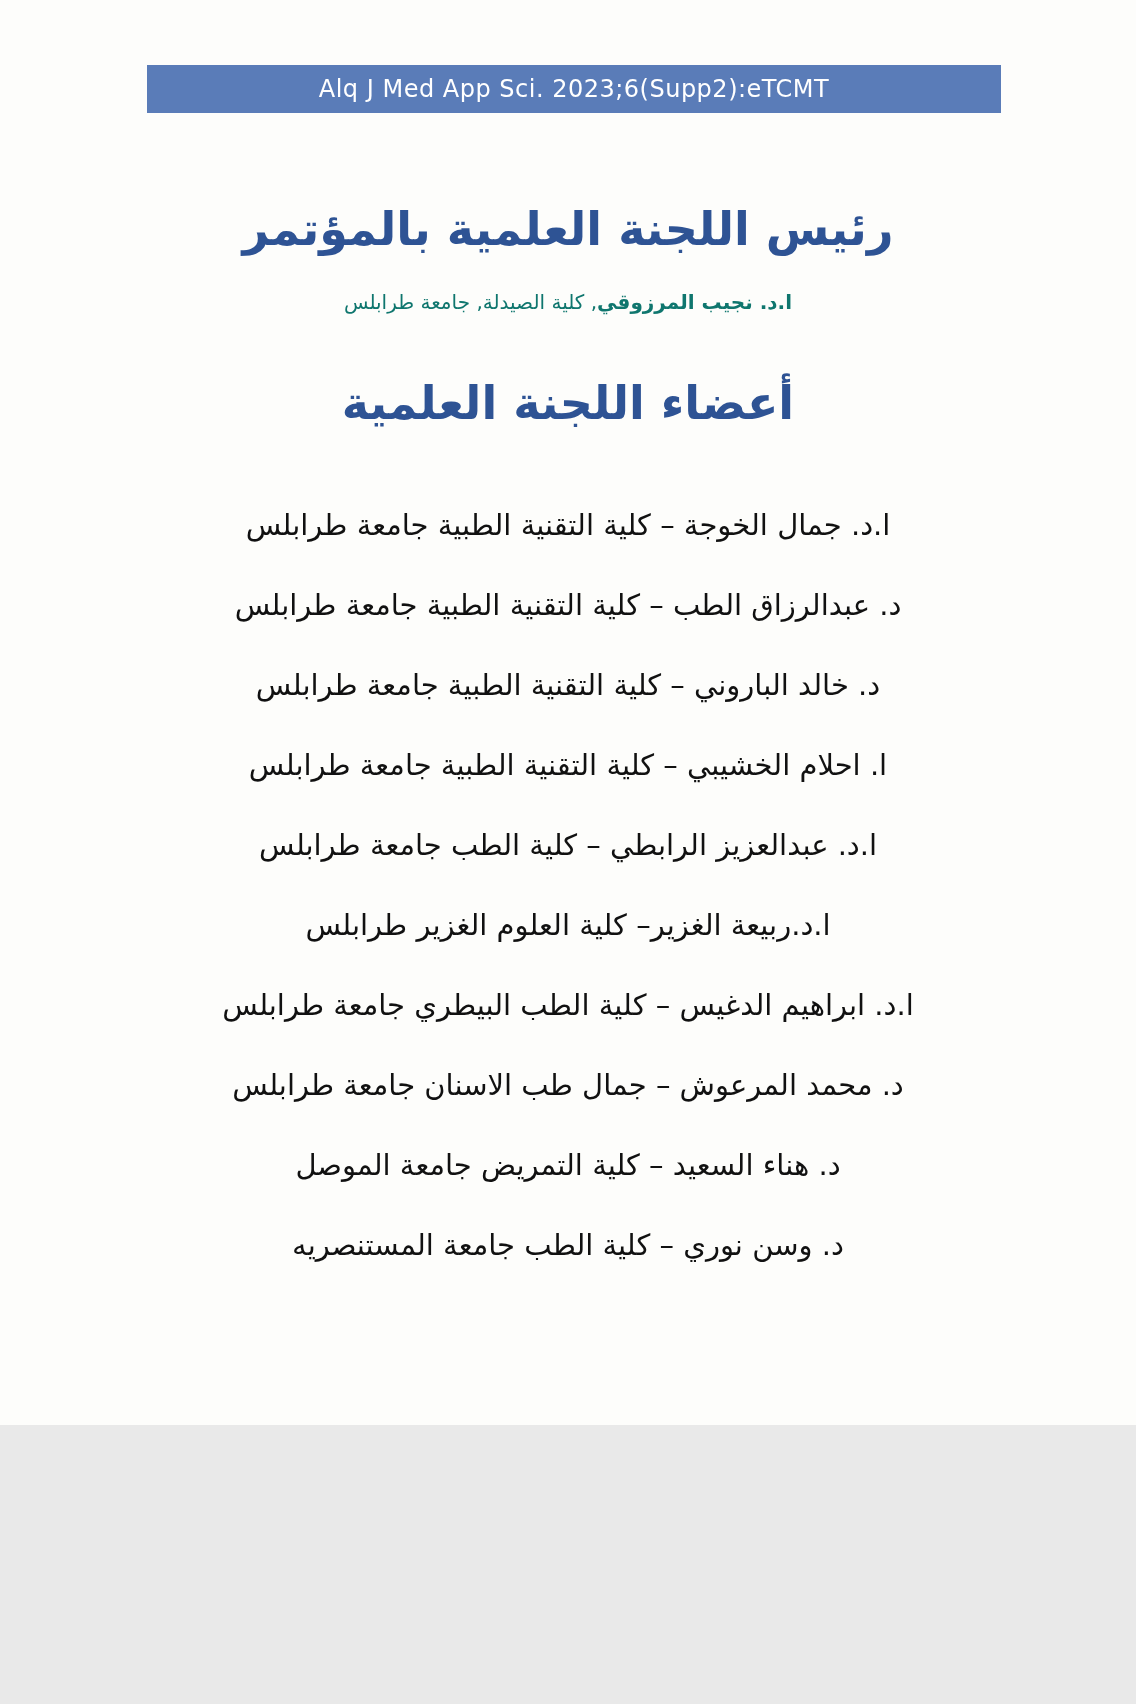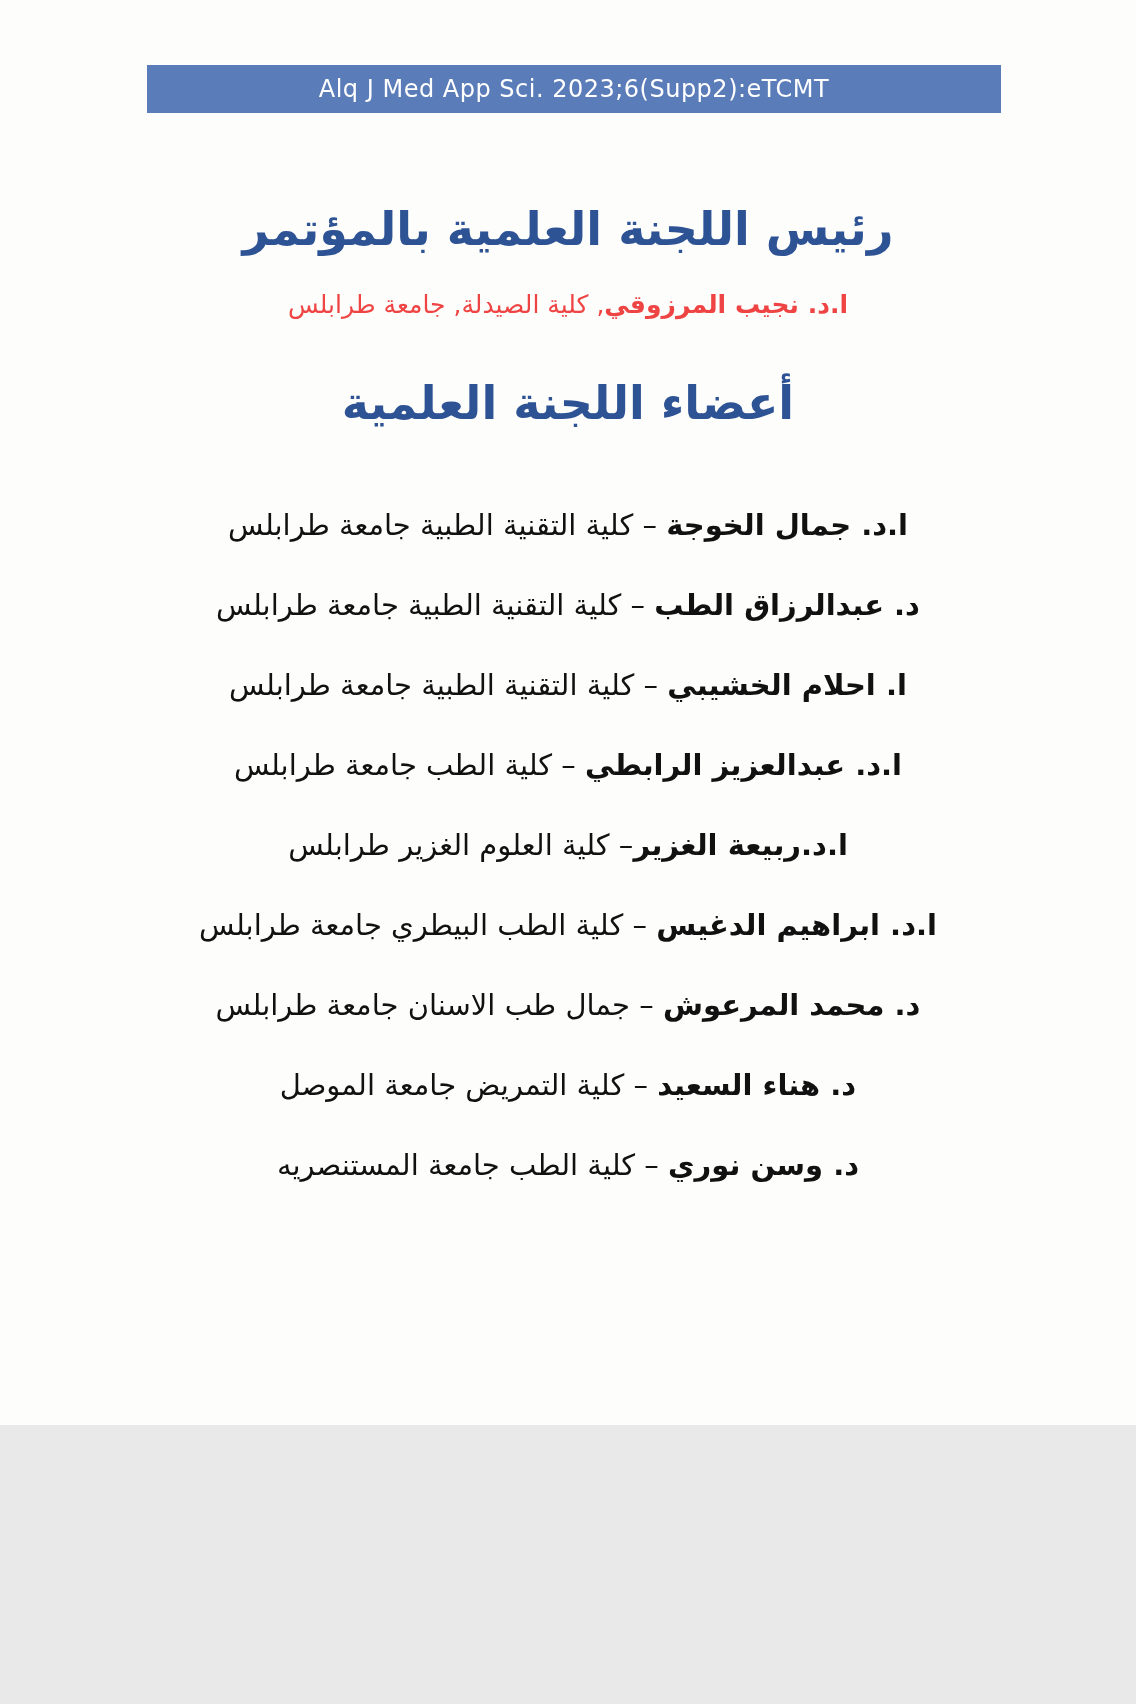--- a/index.html
+++ b/index.html
@@ -42,41 +42,41 @@
   }
   .heading-1 { top: 178px; margin-top: 24px; }
   .heading-2 { top: 376px; }
   .chair-line {
     position: absolute;
     left: 0;
     top: 290px;
     width: 100%;
     text-align: center;
     direction: rtl;
-    color: #ef4444;
-    font-size: 25px;
+    color: #0f766e;
+    font-size: 20px;
   }
   .chair-line b { font-weight: bold; }
   .members {
     position: absolute;
     left: 0;
     top: 485px;
     width: 100%;
   }
   .member-row {
     height: 80px;
     line-height: 80px;
     width: 100%;
     text-align: center;
     direction: rtl;
     color: #111111;
     font-size: 29px;
     white-space: nowrap;
   }
-  .member-row b { font-weight: bold; }
+  .member-row b { font-weight: normal; }
   .page-number {
     position: absolute;
     left: 0;
     top: 1582px;
     width: 100%;
     text-align: center;
     direction: ltr;
     color: #8b5cf6;
     font-size: 21px;
     letter-spacing: 1px;
@@ -91,20 +91,21 @@
 
   <div class="heading-blue heading-1">رئيس اللجنة العلمية بالمؤتمر</div>
 
   <div class="chair-line"><b>ا.د. نجيب المرزوقي</b><span>, كلية الصيدلة, جامعة طرابلس</span></div>
 
   <div class="heading-blue heading-2">أعضاء اللجنة العلمية</div>
 
   <div class="members">
     <div class="member-row"><b>ا.د. جمال الخوجة</b><span> – كلية التقنية الطبية جامعة طرابلس</span></div>
     <div class="member-row"><b>د. عبدالرزاق الطب</b><span> – كلية التقنية الطبية جامعة طرابلس</span></div>
+    <div class="member-row"><b>د. خالد الباروني</b><span> – كلية التقنية الطبية جامعة طرابلس</span></div>
     <div class="member-row"><b>ا. احلام الخشيبي</b><span> – كلية التقنية الطبية جامعة طرابلس</span></div>
     <div class="member-row"><b>ا.د. عبدالعزيز الرابطي</b><span> – كلية الطب جامعة طرابلس</span></div>
     <div class="member-row"><b>ا.د.ربيعة الغزير</b><span>– كلية العلوم الغزير طرابلس</span></div>
     <div class="member-row"><b>ا.د. ابراهيم الدغيس</b><span> – كلية الطب البيطري جامعة طرابلس</span></div>
     <div class="member-row"><b>د. محمد المرعوش</b><span> – جمال طب الاسنان جامعة طرابلس</span></div>
     <div class="member-row"><b>د. هناء السعيد</b><span> – كلية التمريض جامعة الموصل</span></div>
     <div class="member-row"><b>د. وسن نوري</b><span> – كلية الطب جامعة المستنصريه</span></div>
   </div>
 
   <div class="page-number">III</div>

